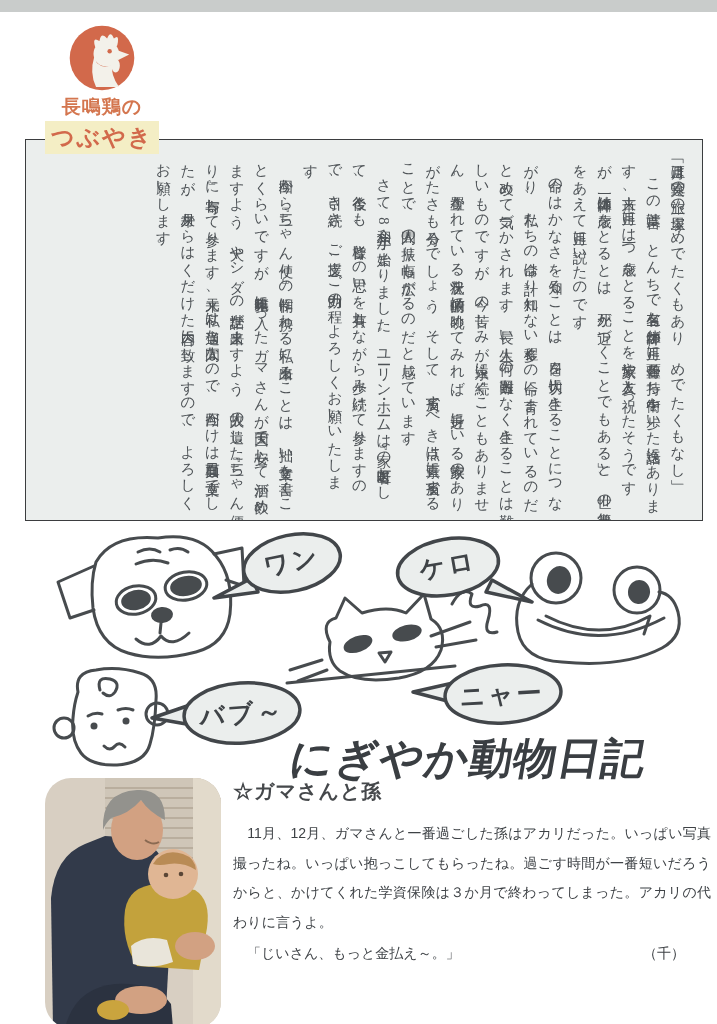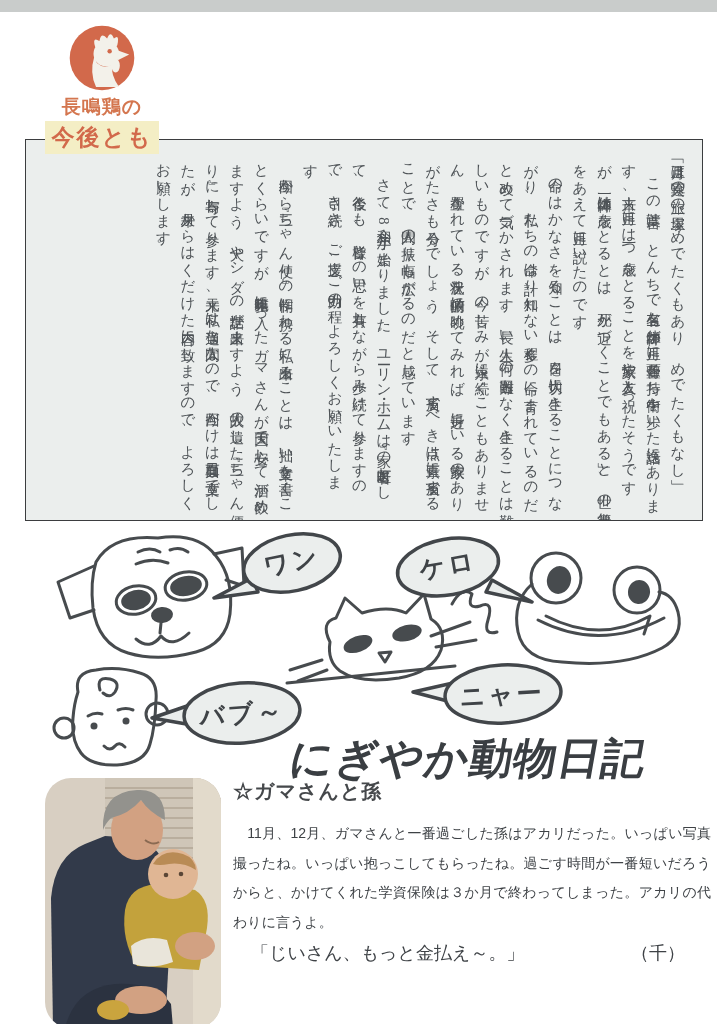--- a/index.html
+++ b/index.html
@@ -62,21 +62,21 @@
     letter-spacing:1px;white-space:nowrap;
   }
   .photo{
     position:absolute;left:45px;top:766px;width:176px;height:250px;
     border-radius:26px;overflow:hidden;
   }
   .diary-text{position:absolute;left:233px;top:766px;width:478px;}
   .diary-section-title{font-size:20px;font-weight:600;color:#45484b;margin:0 0 14px 0;letter-spacing:1px;}
   .diary-body{font-size:14px;line-height:29.5px;color:#3e4246;margin:0;text-align:justify;}
   .diary-quote-row{display:flex;justify-content:space-between;align-items:flex-end;
-    font-size:18px;color:#3e4246;margin-top:2px;padding-right:26px;line-height:29.5px;}
+    font-size:14px;color:#3e4246;margin-top:2px;padding-right:26px;line-height:29.5px;}
   
   .sk{stroke:#474b4e;stroke-width:3;fill:none;stroke-linecap:round;stroke-linejoin:round;}
   .fl{fill:#474b4e;stroke:none;}
   .bub{fill:#ebeeed;stroke:#42464a;stroke-width:3.5;stroke-linejoin:round;}
 </style>
 </head>
 <body>
 
 <div class="page">
 
@@ -84,21 +84,21 @@
     <svg class="logo-circle" width="68" height="68" viewBox="0 0 80 80">
       <circle cx="40" cy="40" r="38" fill="#d2694b"></circle>
       <path fill="#f3f1ea" d="M 32,27 Q 28,14 37,20 Q 39,9 46,17 Q 50,7 54,17 Q 61,11 58,25 L 54,30 Z"></path>
       <circle cx="45" cy="35" r="15" fill="#f3f1ea"></circle>
       <path fill="#f3f1ea" d="M 58,31 L 72,36 L 58,43 Z"></path>
       <ellipse cx="56" cy="49" rx="5" ry="8" fill="#f3f1ea"></ellipse>
       <path fill="#f3f1ea" d="M 31,38 Q 25,58 33,74 L 60,74 Q 50,60 52,47 Q 43,54 34,46 Z"></path>
       <circle cx="49" cy="32" r="2.6" fill="#d2694b"></circle>
     </svg>
     <div class="logo-line1">長鳴鶏の</div>
-    <div class="logo-line2">今後とも</div>
+    <div class="logo-line2">つぶやき</div>
   </div>
 
 
   <div class="essay-box">
     <p>「正月は冥途の旅の一里塚　めでたくもあり　めでたくもなし」</p>
     <p>　この言葉は、とんちで有名な一休禅師が正月に頭蓋骨を持ち街中を歩いた逸話にあります。古来、正月には一つ歳をとることを家族や友人と祝ったそうですが、一休禅師は「歳をとるとは、死が近づくことでもある」と、世の無常をあえて正月に説いたのです。</p>
     <p>　命のはかなさを知ることは、日々を大切に生きることにつながり、私たちの命は計り知れない程多くの命に育まれているのだと改めて気づかされます。長い人生、何の困難もなく生きることは難しいものですが、今の苦しみが永遠に続くこともありません。今置かれている状況を俯瞰的に眺めてみれば、身近にいる家族のありがたさも分るでしょう。そして、反省すべき点は素直に反省することで、人間の振り幅も広がるのだと感じています。</p>
     <p>　さて、令和8年が始まりました。ユーリン・ホームは『家の町医者』として、今後とも、皆様との思いを共有しながら歩み続けて参りますので、引き続き、ご支援、ご助力の程、よろしくお願いいたします。</p>
     <p>　今回から『三ちゃん便り』の制作に携わる私に出来ることは、拙い文章を書くことくらいですが、昨年鬼籍に入ったガマさんが天国で安心して酒が飲めますよう、犬やシダの世話が出来ますよう、故人の遺した『三ちゃん便り』に寄与して参ります。元来、私は適当な人間なので、今回だけは真面目な文章でしたが、来月からはくだけた内容に致しますので、よろしくお願いします。</p>
   </div>

